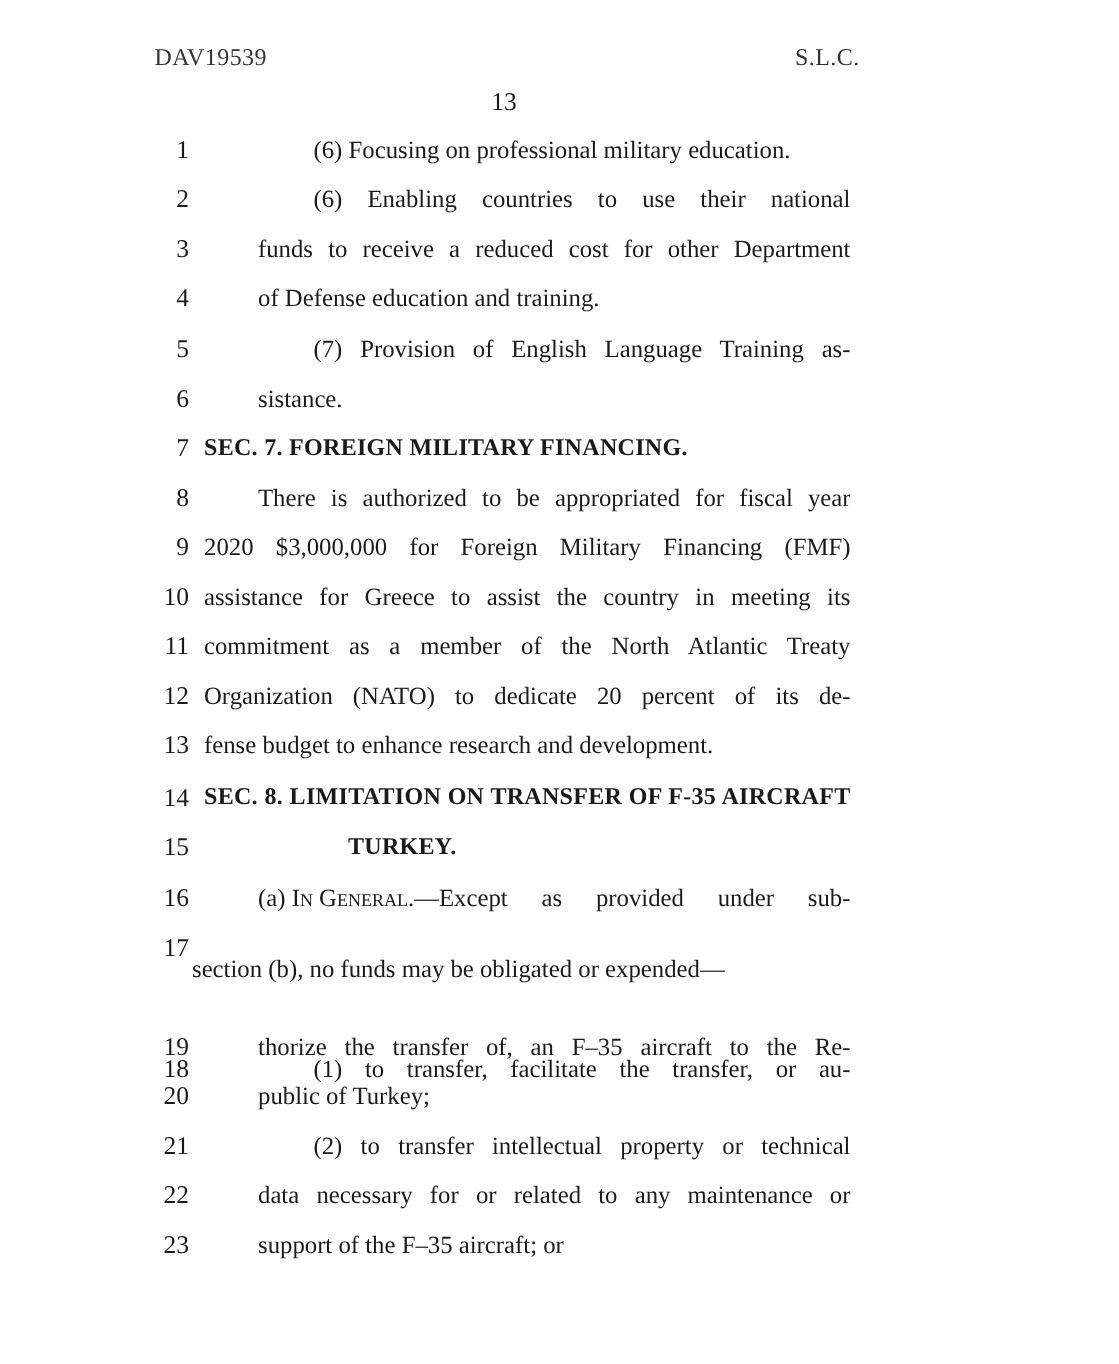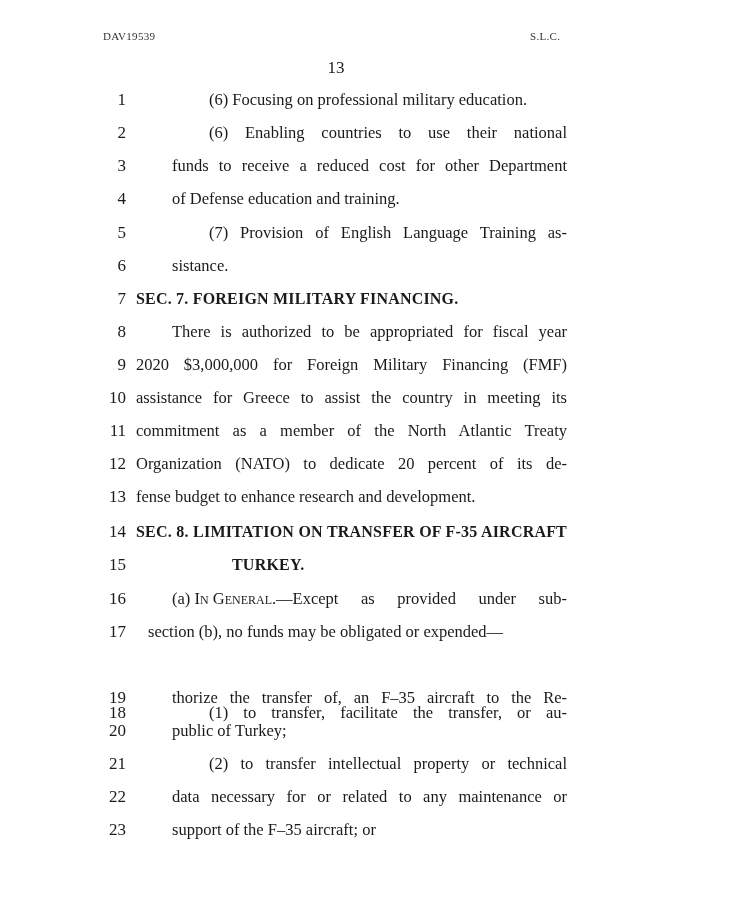--- a/index.html
+++ b/index.html
@@ -12,29 +12,29 @@
       height: 909px;
       position: relative;
       overflow: hidden;
       font-family: "Liberation Serif", "DejaVu Serif", serif;
       color: #1a1a1a;
     }
     .hdr-left {
       position: absolute;
       left: 103px;
       top: 30px;
-      font-size: 11px;
+      font-size: 16px;
       letter-spacing: 0.3px;
       color: #333;
     }
     .hdr-right {
       position: absolute;
       left: 530px;
       top: 30px;
-      font-size: 11px;
+      font-size: 16px;
       letter-spacing: 0.3px;
       color: #333;
     }
     .page-num {
       position: absolute;
       left: 0;
       width: 672px;
       text-align: center;
       top: 58px;
       font-size: 17px;
@@ -161,21 +161,21 @@
   <div class="line" style="top:587px;">
     <span class="ln">16</span>
     <span class="txt" style="left:172px;width:395px;display:flex;justify-content:space-between;">
       <span><span>(a) </span><span class="sc">In General</span></span>
       <span style="flex:1;text-align:justify;text-align-last:justify;">.—Except as provided under sub-</span>
     </span>
   </div>
 
   <div class="line" style="top:620px;">
     <span class="ln">17</span>
-    <span class="txt" style="left:148px;">section (b), no funds may be obligated or expended—</span>
+    <span class="txt" style="left:128px;margin-top:14px;">section (b), no funds may be obligated or expended—</span>
   </div>
 
   <div class="line" style="top:653px;margin-top:48px;">
     <span class="ln">18</span>
     <span class="txt justify" style="left:209px;width:358px;">(1) to transfer, facilitate the transfer, or au-</span>
   </div>
 
   <div class="line" style="top:686px;text-decoration:underline;">
     <span class="ln">19</span>
     <span class="txt justify" style="left:172px;width:395px;">thorize the transfer of, an F–35 aircraft to the Re-</span>

